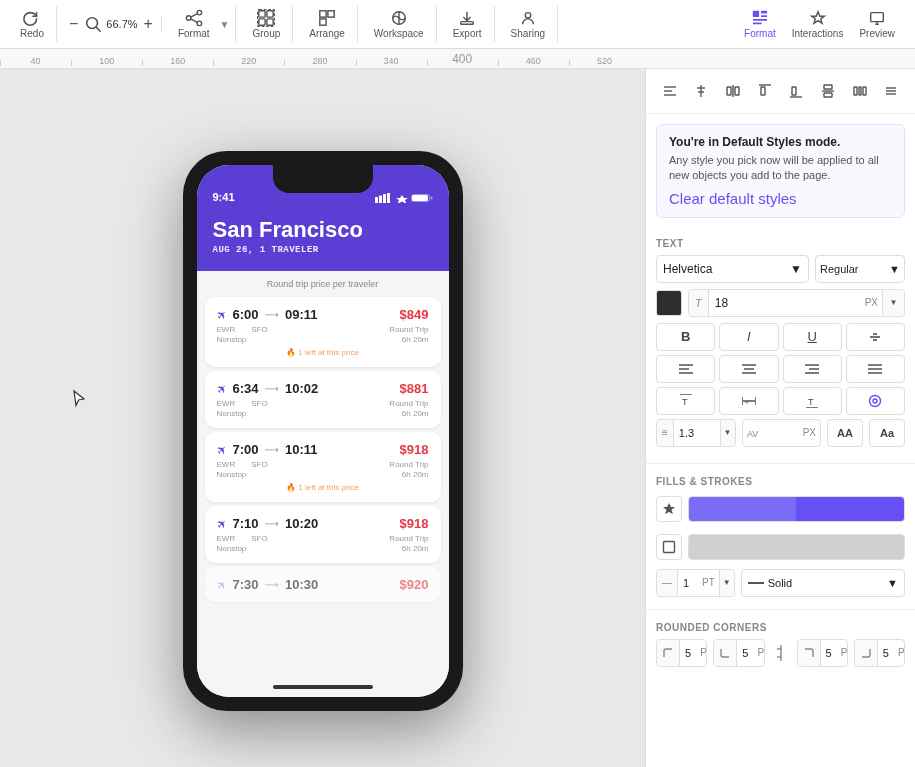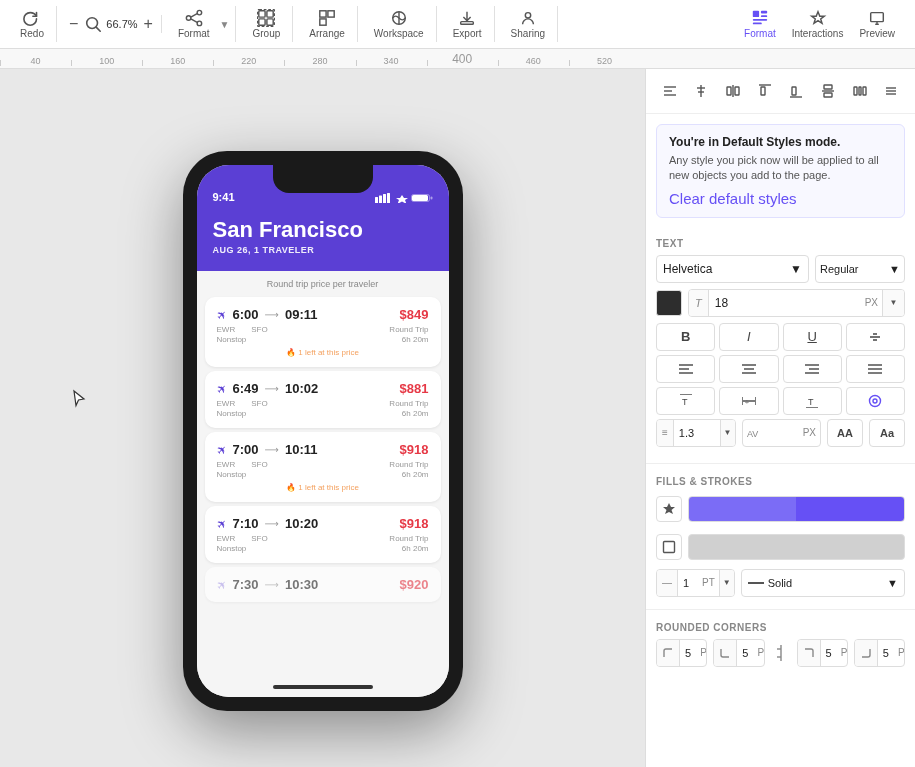--- a/index.html
+++ b/index.html
@@ -142,21 +142,21 @@
       color: white;
     }
     .phone-status-bar .time { font-weight: 600; font-size: 11px; }
     .phone-status-icons { display: flex; gap: 3px; align-items: center; font-size: 9px; }
     .phone-header {
       background: #5b3fd4;
       padding: 8px 16px 16px;
       color: white;
     }
     .phone-header .city { font-size: 22px; font-weight: 700; }
-    .phone-header .date { font-size: 9px; font-weight: 600; letter-spacing: 0.5px; opacity: 0.9; margin-top: 2px; }
+    .phone-header .date { font-size: 9px; font-weight: 600; letter-spacing: 0.5px; opacity: 0.9; margin-top: 2px; font-family: Liberation Mono, monospace; }
     .phone-body {
       background: #f5f5f5;
       padding: 0;
       overflow-y: auto;
       height: calc(100% - 100px);
     }
     .round-trip-label {
       text-align: center;
       font-size: 9px;
       color: #888;
@@ -803,21 +803,21 @@
                 <span style="font-size:8px;color:#999;">Nonstop</span>
                 <span style="font-size:8px;color:#999;">6h 20m</span>
               </div>
               <div class="flight-note">🔥 1 left at this price</div>
             </div>
 
             <div class="flight-card">
               <div class="flight-row">
                 <div class="flight-times">
                   <span class="flight-icon">✈</span>
-                  <span class="flight-dep">6:49</span>
+                  <span class="flight-dep">6:34</span>
                   <span class="flight-arrow">⟶</span>
                   <span class="flight-arr">10:02</span>
                 </div>
                 <span class="flight-price">$881</span>
               </div>
               <div class="flight-details">
                 <div style="display:flex;gap:16px;">
                   <span style="font-size:8px;color:#999;">EWR</span>
                   <span style="font-size:8px;color:#999;">SFO</span>
                 </div>

